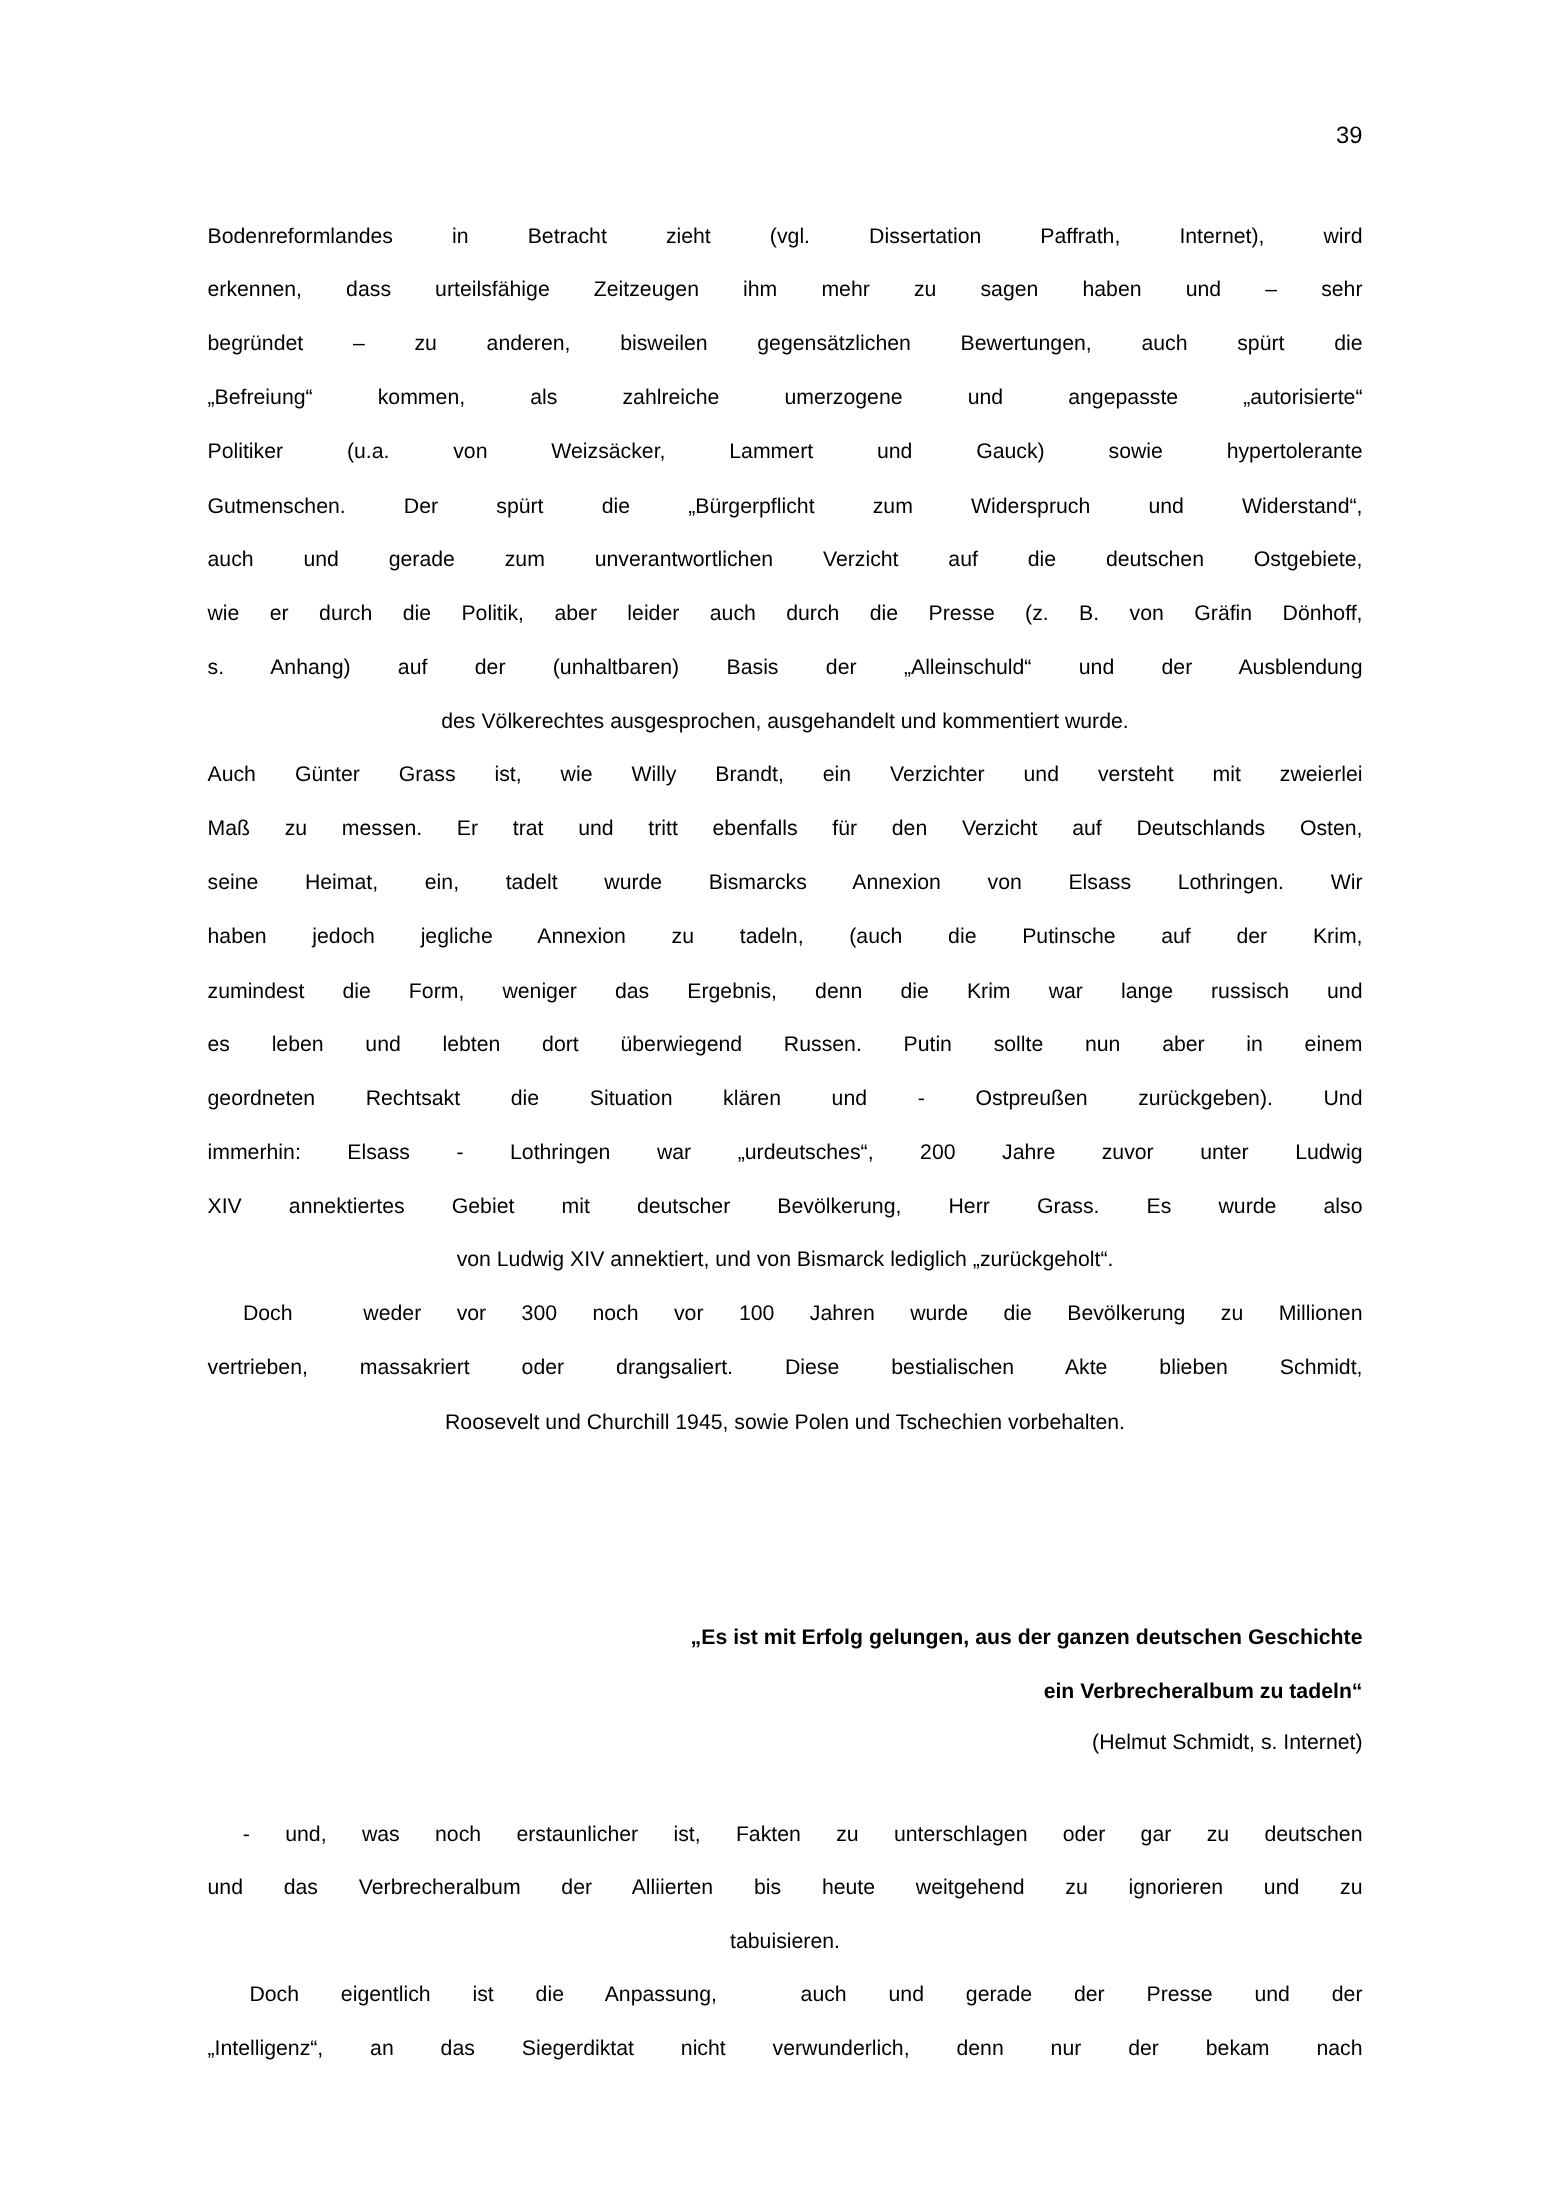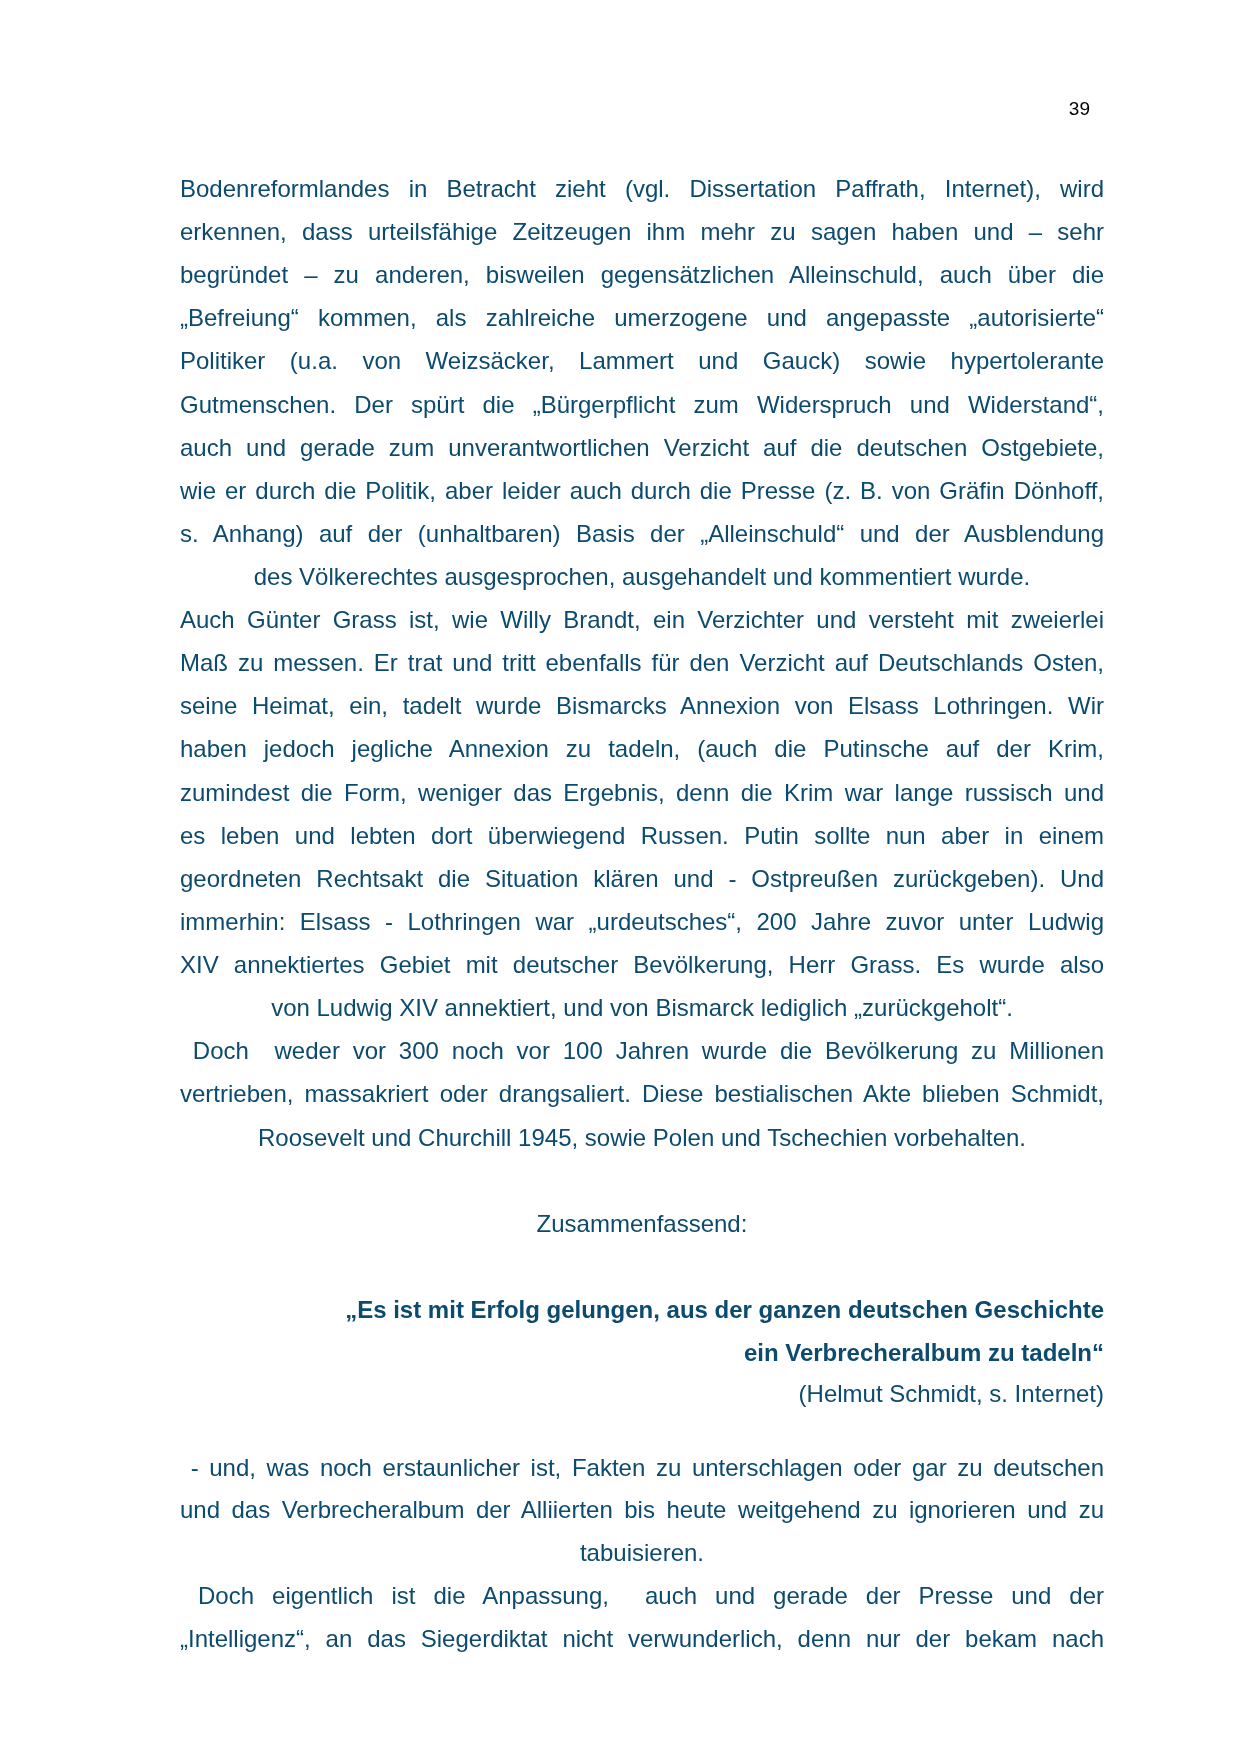--- a/index.html
+++ b/index.html
@@ -3,39 +3,39 @@
 <meta charset="utf-8">
 <style>
   html, body { margin: 0; padding: 0; background: #ffffff; }
   body { width: 1240px; height: 1754px; position: relative; overflow: hidden; }
   .page { position: absolute; left: 0; top: 0; width: 1090px; height: 1754px; background: #fff; margin-top: 26px; }
   .pagenum {
     position: absolute; left: 1060px; top: 72px; width: 30px;
     font-family: "Liberation Sans", sans-serif; font-size: 19px; color: #000; text-align: right;
   }
   .line {
-    position: absolute; left: 180px; width: 924px; height: 30px;
-    font-family: "Liberation Sans", sans-serif; font-size: 24px; line-height: 30px;
-    color: #0c4a6e; white-space: nowrap; overflow: visible;
+    position: absolute; left: 166px; width: 924px; height: 30px;
+    font-family: "Liberation Sans", sans-serif; font-size: 17px; line-height: 30px;
+    color: #000000; white-space: nowrap; overflow: visible;
   }
   .j { text-align: justify; text-align-last: justify; white-space: normal; }
   .l { text-align: center; }
   .c { text-align: right; }
   .b { font-weight: bold; }
 </style>
 </head>
 <body>
 
 <div class="page">
   <div class="pagenum">39</div>
 
   <div>
     <div class="line j" style="top:148px">Bodenreformlandes in Betracht zieht (vgl. Dissertation Paffrath, Internet), wird</div>
     <div class="line j" style="top:191px">erkennen, dass urteilsfähige Zeitzeugen ihm mehr zu sagen haben und – sehr</div>
-    <div class="line j" style="top:234px">begründet – zu anderen, bisweilen gegensätzlichen Alleinschuld, auch über die</div>
+    <div class="line j" style="top:234px">begründet – zu anderen, bisweilen gegensätzlichen Bewertungen, auch spürt die</div>
     <div class="line j" style="top:277px">„Befreiung“ kommen, als zahlreiche umerzogene und angepasste „autorisierte“</div>
     <div class="line j" style="top:320px">Politiker (u.a. von Weizsäcker, Lammert  und Gauck) sowie hypertolerante</div>
     <div class="line j" style="top:364px">Gutmenschen. Der spürt die „Bürgerpflicht zum Widerspruch und Widerstand“,</div>
     <div class="line j" style="top:407px">auch und gerade zum unverantwortlichen Verzicht auf die deutschen Ostgebiete,</div>
     <div class="line j" style="top:450px">wie er durch die Politik, aber leider auch durch die Presse (z. B. von Gräfin Dönhoff,</div>
     <div class="line j" style="top:493px">s. Anhang)  auf der (unhaltbaren) Basis der „Alleinschuld“ und der Ausblendung</div>
     <div class="line l" style="top:536px">des Völkerechtes  ausgesprochen,  ausgehandelt und kommentiert wurde.</div>
   </div>
 
   <div>
@@ -50,21 +50,20 @@
     <div class="line j" style="top:924px">XIV annektiertes  Gebiet  mit deutscher Bevölkerung, Herr Grass. Es wurde also</div>
     <div class="line l" style="top:967px">von Ludwig XIV annektiert, und  von Bismarck lediglich „zurückgeholt“.</div>
   </div>
 
   <div>
     <div class="line j" style="top:1010px; white-space:pre-wrap"> Doch  weder vor 300 noch vor 100 Jahren wurde die Bevölkerung zu Millionen</div>
     <div class="line j" style="top:1053px">vertrieben, massakriert oder drangsaliert. Diese bestialischen Akte blieben Schmidt,</div>
     <div class="line l" style="top:1097px">Roosevelt und Churchill 1945, sowie Polen und Tschechien vorbehalten.</div>
   </div>
 
-  <div class="line l" style="top:1183px">Zusammenfassend:</div>
 
   <div>
     <div class="line c b" style="top:1269px">„Es ist mit Erfolg gelungen, aus der ganzen deutschen Geschichte</div>
     <div class="line c b" style="top:1312px">ein Verbrecheralbum zu tadeln“</div>
     <div class="line c" style="top:1353px">(Helmut Schmidt, s. Internet)</div>
   </div>
 
   <div>
     <div class="line j" style="top:1427px; white-space:pre-wrap"> - und, was noch erstaunlicher ist, Fakten zu unterschlagen oder gar zu deutschen</div>
     <div class="line j" style="top:1469px">und das Verbrecheralbum der Alliierten bis heute weitgehend zu ignorieren und zu</div>

